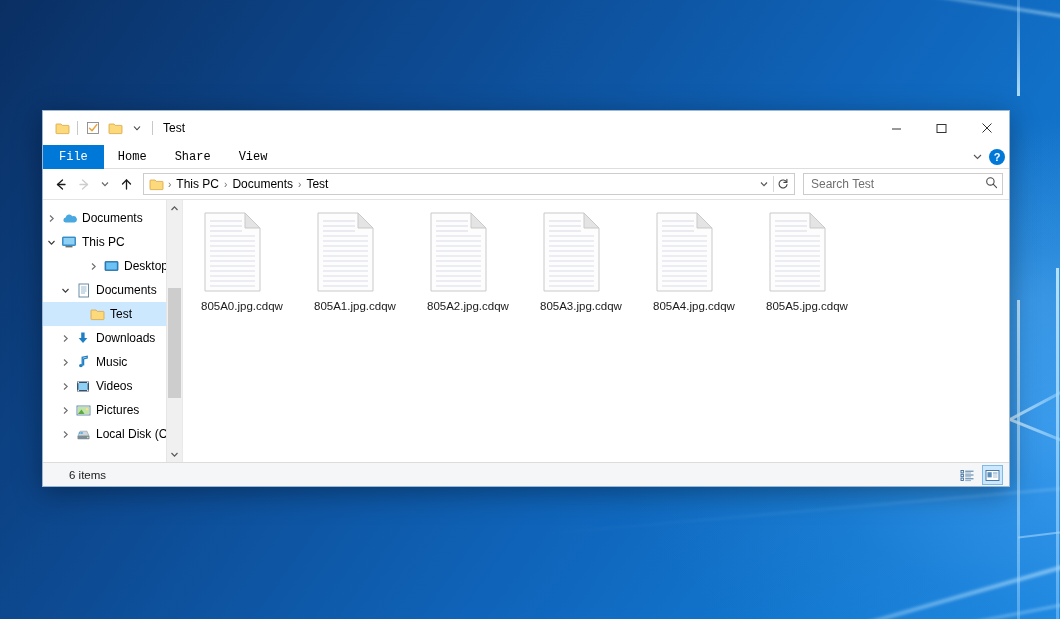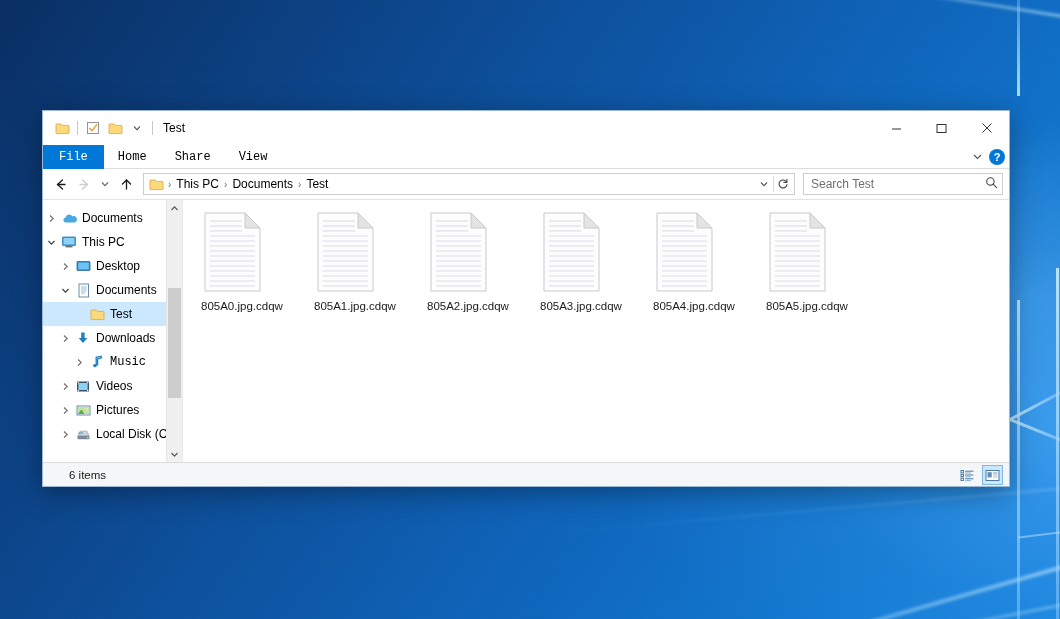--- a/index.html
+++ b/index.html
@@ -484,21 +484,21 @@
           <span class="nav-ico">
             <svg width="16" height="14" viewBox="0 0 16 14">
               <rect x="1.5" y="2" width="13" height="8.5" rx="0.6" fill="#3b9ad9" stroke="#2a7db5" stroke-width="0.8"></rect>
               <rect x="2.6" y="3" width="10.8" height="6.4" fill="#8fd0f5"></rect>
               <rect x="4.5" y="11" width="7" height="1.4" fill="#6d6d6d"></rect>
             </svg>
           </span>
           <span class="nav-label">This PC</span>
         </div>
 
-        <div class="nav-item" style="padding-left:14px;">
+        <div class="nav-item" style="padding-left:14px;margin-left:28px;">
           <span class="chev">
             <svg width="9" height="9" viewBox="0 0 9 9">
                 <path d="M3 1.5 L6.2 4.5 L3 7.5" fill="none" stroke="#6d6d6d" stroke-width="1.1"></path>
               </svg>
           </span>
           <span class="nav-ico">
             <svg width="15" height="13" viewBox="0 0 15 13">
               <rect x="1" y="1.5" width="13" height="9" rx="0.6" fill="#2f86c6" stroke="#236b9e" stroke-width="0.8"></rect>
               <rect x="2.2" y="2.6" width="10.6" height="6.8" fill="#6cc2f2"></rect>
             </svg>
@@ -542,21 +542,21 @@
           </span>
           <span class="nav-ico">
             <svg width="14" height="14" viewBox="0 0 14 14">
               <rect x="5.2" y="1.5" width="3.4" height="6" fill="#1f7fc4"></rect>
               <path d="M2.6 7 L7 12 L11.4 7 Z" fill="#1f7fc4"></path>
             </svg>
           </span>
           <span class="nav-label">Downloads</span>
         </div>
 
-        <div class="nav-item" style="padding-left:28px;font-family:Liberation Mono, monospace;">
+        <div class="nav-item" style="padding-left:14px;">
           <span class="chev">
             <svg width="9" height="9" viewBox="0 0 9 9">
                 <path d="M3 1.5 L6.2 4.5 L3 7.5" fill="none" stroke="#6d6d6d" stroke-width="1.1"></path>
               </svg>
           </span>
           <span class="nav-ico">
             <svg width="13" height="14" viewBox="0 0 13 14">
               <path d="M5.2 10.2 V2.3 L10.2 1.2 V3 L6.6 3.9 V10.6" fill="none" stroke="#1f7fc4" stroke-width="1.3"></path>
               <ellipse cx="3.9" cy="10.6" rx="1.9" ry="1.6" fill="#1f7fc4"></ellipse>
             </svg>

